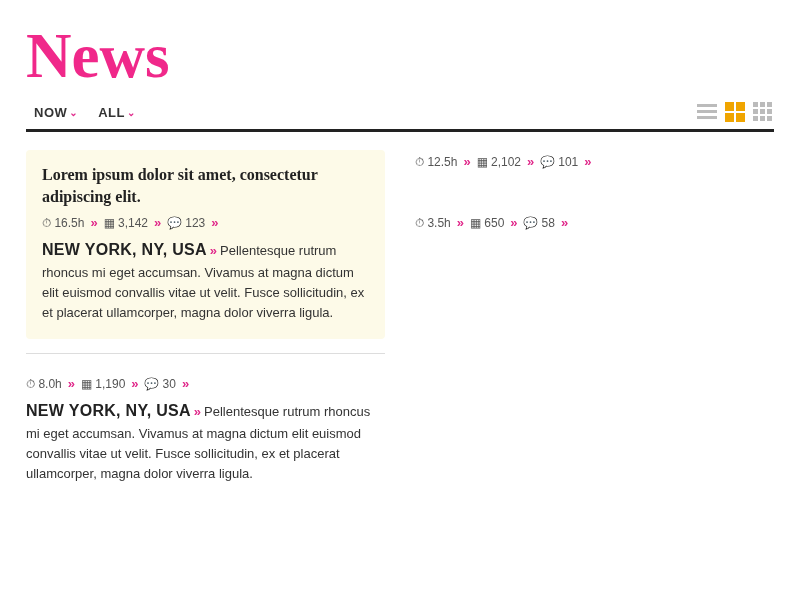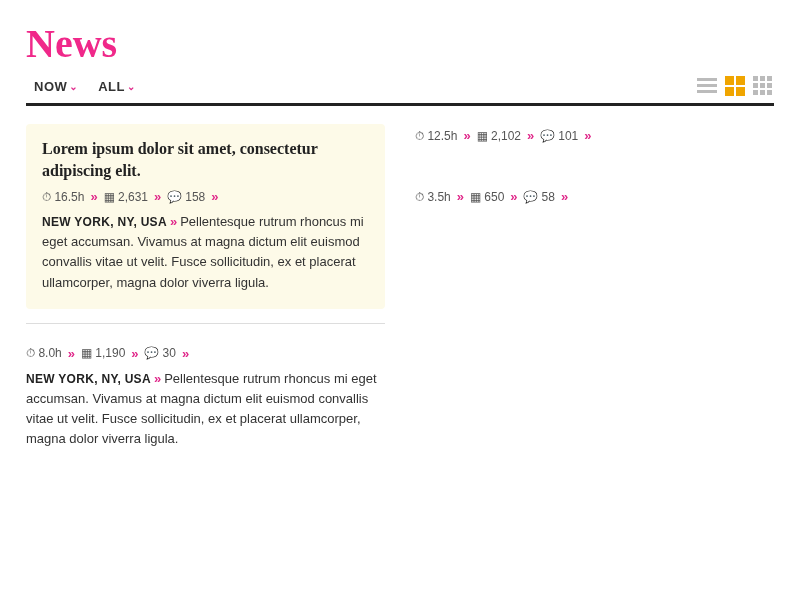--- a/index.html
+++ b/index.html
@@ -7,21 +7,21 @@
       font-family: Georgia, 'Times New Roman', serif;
       background: #fff;
       width: 800px;
       min-height: 600px;
       padding: 20px 26px;
       color: #222;
     }
 
     
     .page-title {
-      font-size: 40px;
+      font-size: 63px;
       font-weight: bold;
       color: #f0288a;
       font-family: Georgia, serif;
       margin-bottom: 8px;
     }
 
     .toolbar {
       display: flex;
       align-items: center;
       gap: 0;
@@ -121,21 +121,21 @@
       font-size: 13px;
     }
     .article-body {
       font-size: 13px;
       color: #333;
       line-height: 1.55;
       font-family: Arial, sans-serif;
     }
     .article-location {
       font-weight: bold;
-      font-size: 12px;
+      font-size: 16px;
       text-transform: uppercase;
       letter-spacing: 0.3px;
       color: #222;
     }
     .location-sep {
       color: #e0288a;
       font-weight: bold;
       margin: 0 3px;
     }
 
@@ -201,26 +201,26 @@
     <div class="article-card featured">
       <div class="article-title">Lorem ipsum dolor sit amet, consectetur adipiscing elit.</div>
       <div class="article-meta">
         <span class="meta-item">
           <span>⏱</span>
           <span>16.5h</span>
         </span>
         <span class="meta-sep">»</span>
         <span class="meta-item">
           <span>▦</span>
-          <span>2,631</span>
-        </span>
-        <span class="meta-sep">»</span>
-        <span class="meta-item">
-          <span>💬</span>
-          <span>158</span>
+          <span>3,142</span>
+        </span>
+        <span class="meta-sep">»</span>
+        <span class="meta-item">
+          <span>💬</span>
+          <span>123</span>
         </span>
         <span class="meta-sep">»</span>
       </div>
       <div class="article-body">
         <span class="article-location">NEW YORK, NY, USA</span><span class="location-sep">»</span><span>Pellentesque rutrum rhoncus mi eget accumsan. Vivamus at magna dictum elit euismod convallis vitae ut velit. Fusce sollicitudin, ex et placerat ullamcorper, magna dolor viverra ligula.</span>
       </div>
     </div>
 
     <hr class="left-divider" style="margin-top:14px;">
 

